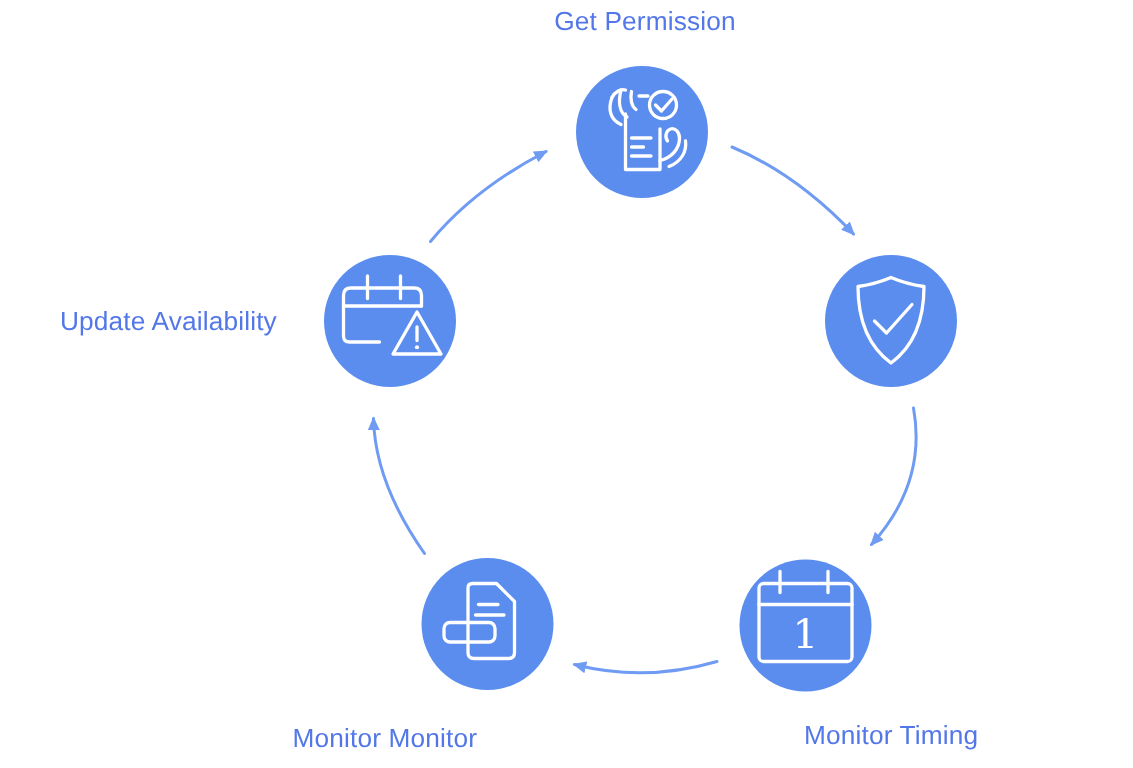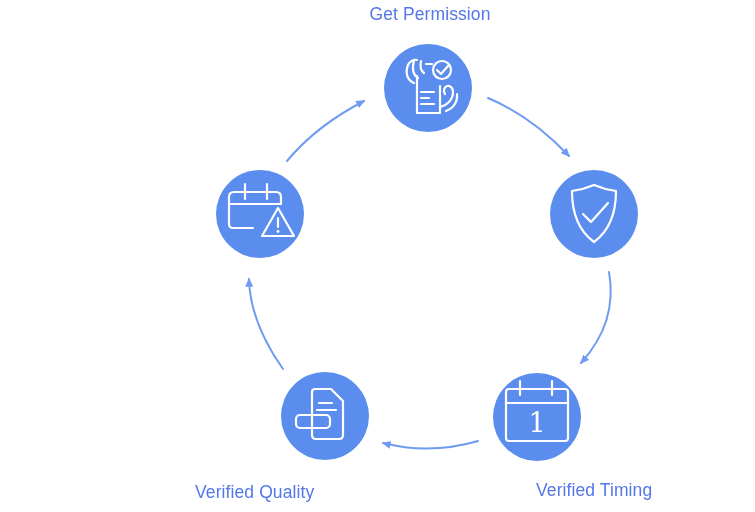--- a/index.html
+++ b/index.html
@@ -119,42 +119,43 @@
     <svg viewBox="0 0 88 88">
       <g class="icon-line">
         <rect x="13" y="16" width="62" height="52" rx="3"></rect>
         <line x1="13" y1="30" x2="75" y2="30"></line>
         <line x1="27" y1="8" x2="27" y2="22"></line>
         <line x1="59" y1="8" x2="59" y2="22"></line>
       </g>
       <text x="44" y="59" text-anchor="middle" font-size="27" fill="#ffffff" font-family="DejaVu Serif, serif">1</text>
     </svg>
   </div>
-  <div class="node-label pos-label-bottom-right">Verified Timing</div>
+  <div class="node-label pos-label-bottom-right">Monitor Timing</div>
 
   <div class="circle pos-circle-bottom-left">
     <svg viewBox="0 0 88 88">
       <g class="icon-line">
         <path d="M34,17 H50 L62,29 V63 Q62,67 58,67 H35 Q31,67 31,63 V20 Q31,17 34,17 Z"></path>
         <line x1="38" y1="31" x2="51" y2="31"></line>
         <line x1="36" y1="38" x2="55" y2="38"></line>
         <rect x="15" y="43" width="34" height="13" rx="4"></rect>
       </g>
     </svg>
   </div>
-  <div class="node-label pos-label-bottom-left">Verified Quality</div>
+  <div class="node-label pos-label-bottom-left">Monitor Monitor</div>
 
   <div class="circle pos-circle-left">
     <svg viewBox="0 0 88 88">
       <g class="icon-line">
         <path d="M13,34 V27 Q13,22 18,22 H60 Q65,22 65,27 V34"></path>
         <line x1="13" y1="34" x2="65" y2="34"></line>
         <path d="M13,34 V54 Q13,58 17,58 H37"></path>
         <line x1="29" y1="14" x2="29" y2="29"></line>
         <line x1="51" y1="14" x2="51" y2="29"></line>
         <path d="M62,38 L78,66 H46 Z"></path>
         <line x1="62" y1="48" x2="62" y2="57"></line>
         <circle cx="62" cy="61.5" r="1.4" fill="#ffffff" stroke="none"></circle>
       </g>
     </svg>
   </div>
+  <div class="node-label pos-label-left">Update Availability</div>
 
 </div>
 
 </body></html>

